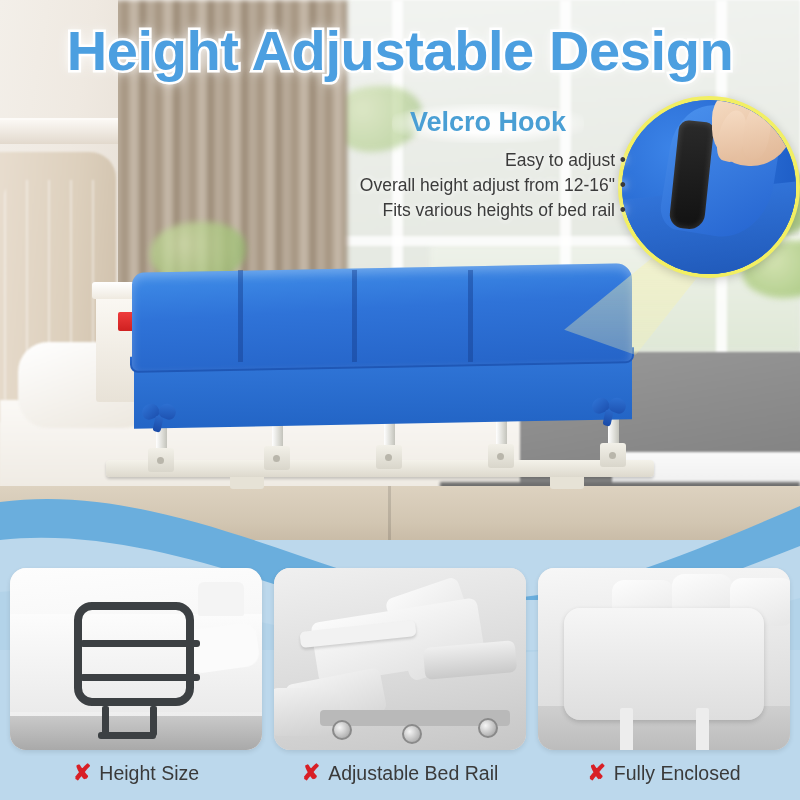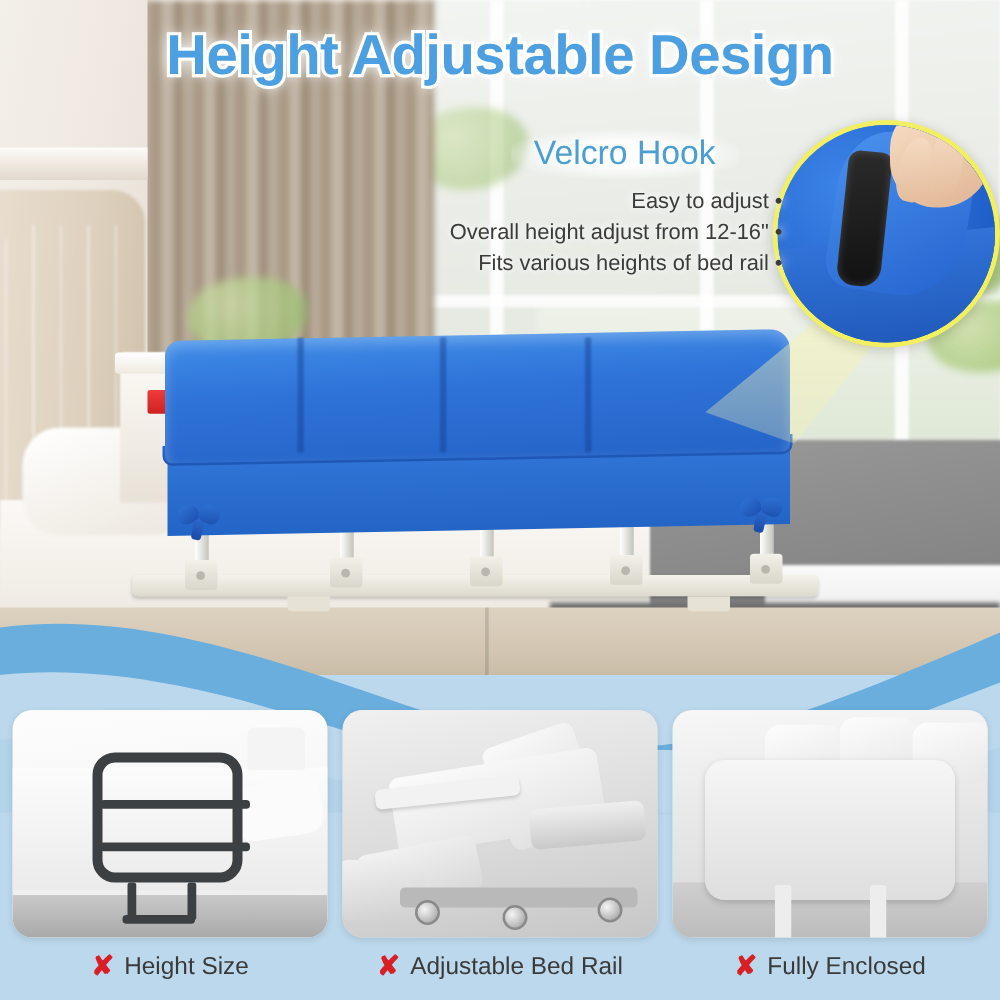--- a/index.html
+++ b/index.html
@@ -90,29 +90,29 @@
     position:absolute; left:0; top:486px; width:800px; height:60px;
     background: linear-gradient(180deg,#ddd2c0 0%,#d2c6b2 60%,#c7b9a4 100%);
     filter: blur(.5px);
   }
   .bedbase-seam{ position:absolute; left:388px; top:486px; width:3px; height:60px; background:rgba(0,0,0,.12);}
   .dark-band{ position:absolute; left:440px; top:482px; width:360px; height:16px; background:#6f6f6f; filter:blur(1.6px);}
 
   
   .title {
     position:absolute; left:0; top:18px; width:800px; text-align:center;
-    font-size:45px; font-weight:bold; letter-spacing:-.4px; color:#4c9fe0;
+    font-size:56px; font-weight:bold; letter-spacing:-.4px; color:#4c9fe0;
     -webkit-text-stroke: 5px #ffffff; paint-order: stroke fill;
     text-shadow: 0 0 9px rgba(255,255,255,.95), 0 0 16px rgba(255,255,255,.8);
   }
 
   
   .velcro-head {
-    position:absolute; left:409px; top:104px; padding:3px 18px 5px;
-    font-size:27px; font-weight:normal; color:#4a9fd4;
+    position:absolute; left:392px; top:104px; padding:3px 18px 5px;
+    font-size:27px; font-weight:bold; color:#4a9fd4;
     background: radial-gradient(ellipse at 50% 50%, rgba(255,255,255,.95) 35%, rgba(255,255,255,.0) 78%);
     border-radius:18px; text-shadow:0 0 8px rgba(255,255,255,.95);
   }
   .bullets{
     position:absolute; right:174px; top:148px; width:420px;
     text-align:right; color:#3b3b3b; font-size:17.5px; line-height:25px;
     text-shadow:0 0 7px rgba(255,255,255,.92), 0 0 12px rgba(255,255,255,.7);
   }
   .bullets div{ white-space:nowrap; }
 

